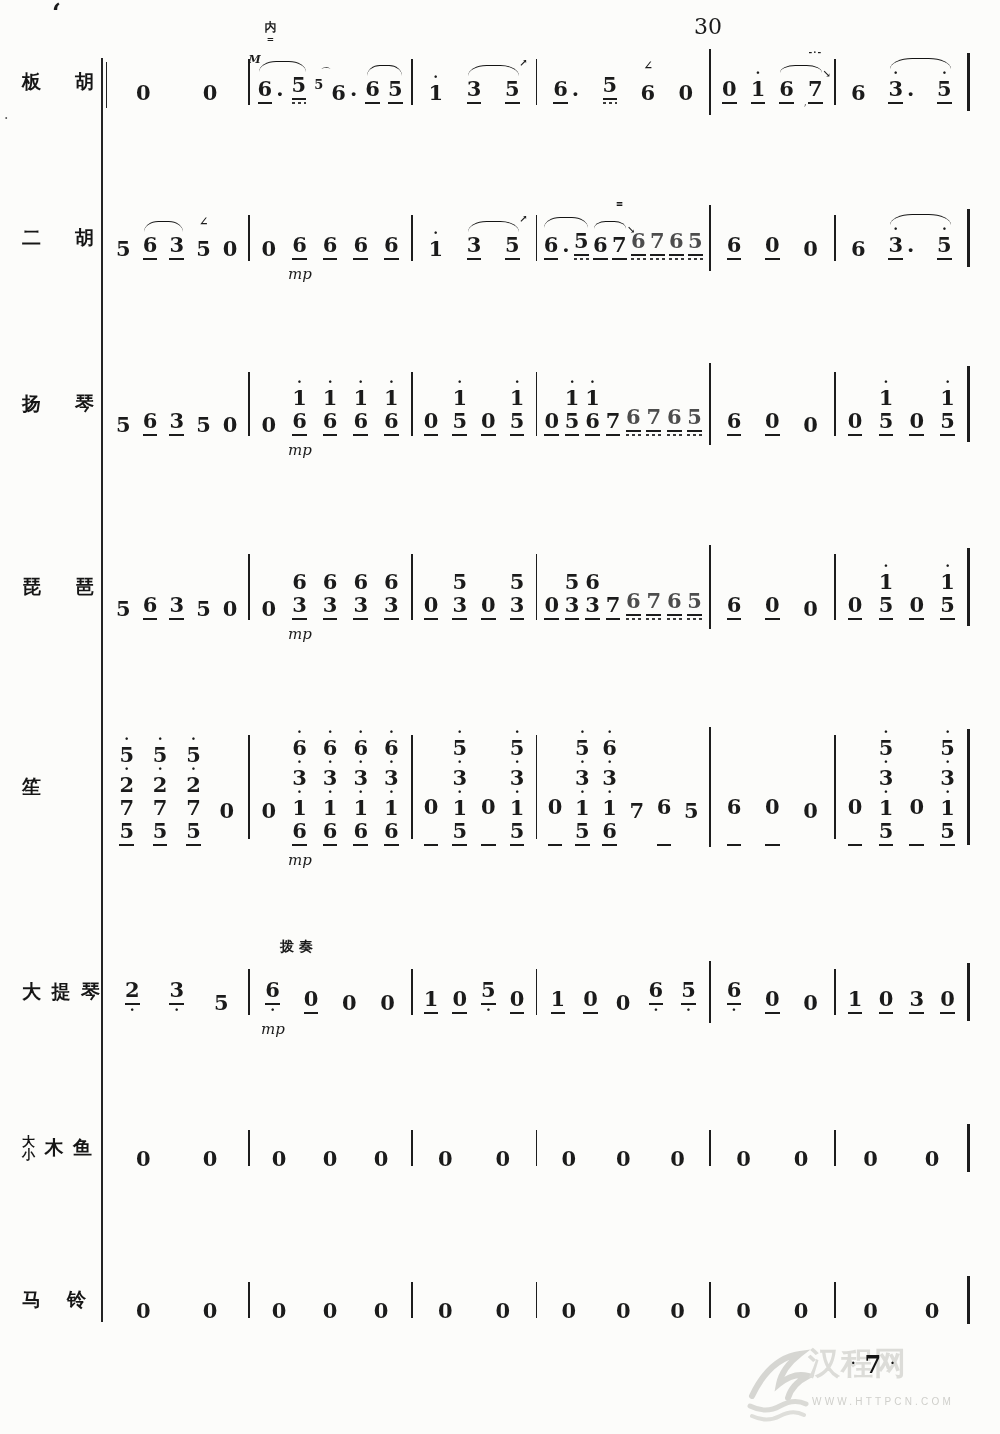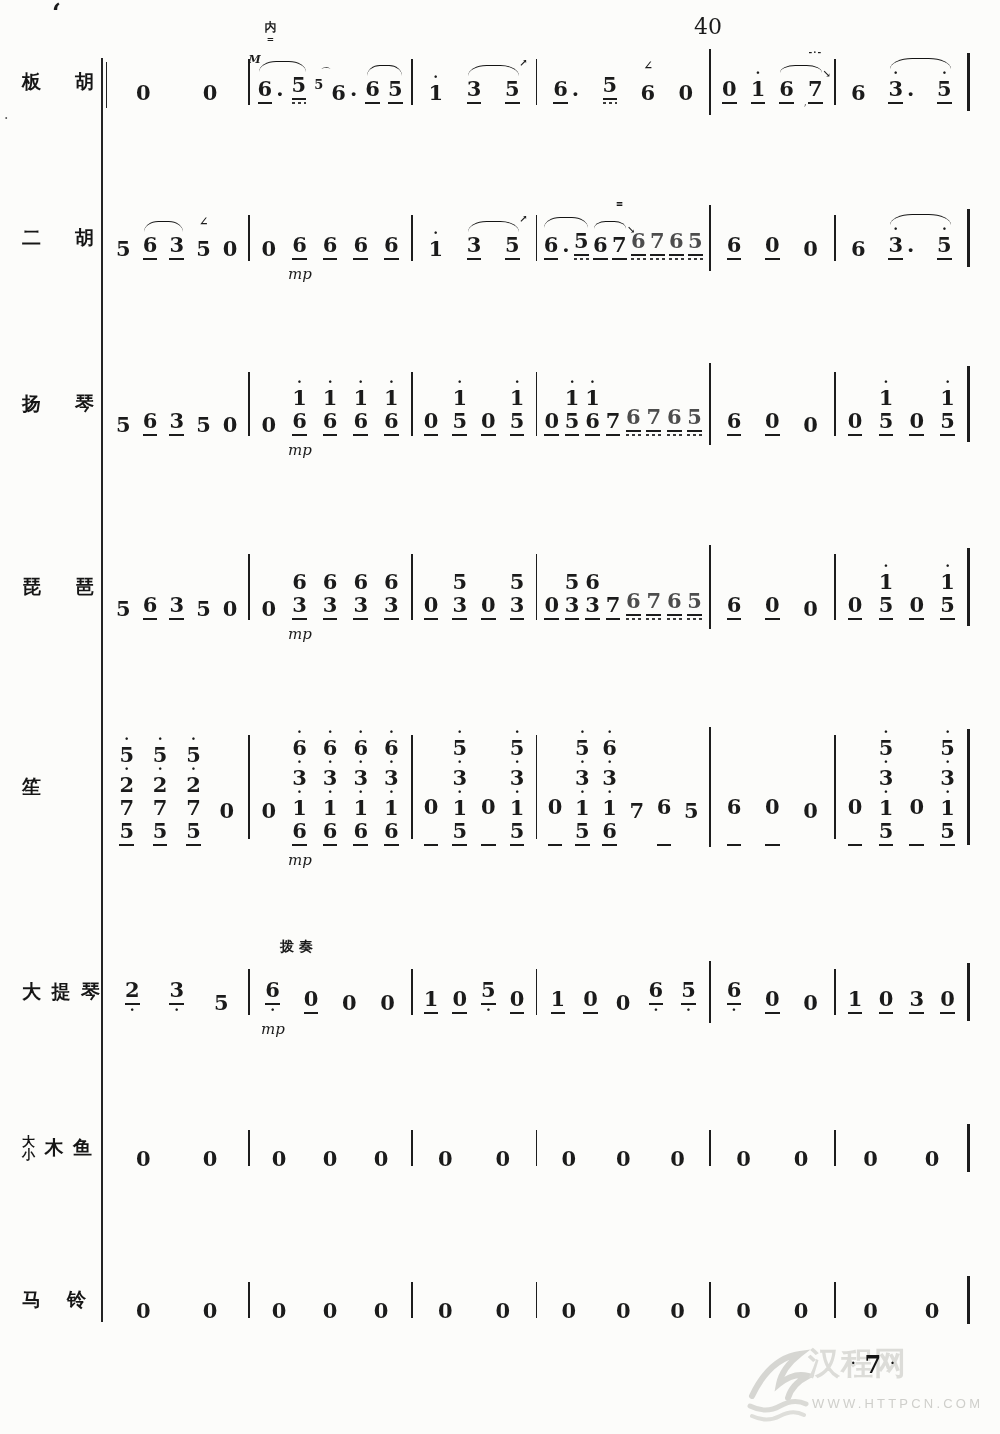--- a/index.html
+++ b/index.html
@@ -36,36 +36,36 @@
   .ann.cjk{font-family:"Liberation Serif",serif;font-size:14px;font-weight:700;letter-spacing:5px;}
   
   .mark40{position:absolute;left:694px;top:14px;font-size:22px;font-weight:400;}
   .stray1{position:absolute;left:52px;top:-2px;font-size:26px;font-weight:700;}
   .stray2{position:absolute;left:4px;top:110px;font-size:14px;color:#555;}
   .stray3{position:absolute;left:803px;top:102px;font-size:11px;color:#777;}
   .wm{position:absolute;right:0;bottom:0;width:260px;height:110px;}
   .wm-brand{position:absolute;left:68px;top:18px;font-family:"Liberation Serif",serif;
             font-size:32px;font-weight:700;color:#dcdcd8;letter-spacing:1px;}
   .wm-url{position:absolute;left:72px;top:72px;font-family:"Liberation Sans",sans-serif;
-          font-size:13px;letter-spacing:3.2px;color:#cfcfcb;}
+          font-size:10px;letter-spacing:3.2px;color:#cfcfcb;}
   .wm-logo{position:absolute;left:2px;top:20px;}
   .pagenum{position:absolute;left:102px;top:26px;font-size:24px;font-weight:700;color:#151515;
            font-family:"DejaVu Serif",serif;z-index:5;}
   .pagenum .pd{font-size:13px;vertical-align:6px;padding:0 9px;}
 </style>
 </head>
 <body>
 
 <div id="page">
 
   <span class="stray1">‘</span>
   <span class="stray2">·</span>
   <span class="stray3">ʼ</span>
 
-  <span class="mark40">40</span>
+  <span class="mark40">30</span>
 
   <div class="sysline" style="left:101px;top:58px;width:2px;height:1264px;"></div>
   <div class="sysline" style="left:106px;top:62px;width:1px;height:46px;"></div>
 
   <div id="score">
       <div class="row" style="top: 60px; height: 44px;">
         <div class="label" style="left: 22px; width: 72px;">
           <span>板</span>
           <span>胡</span>
         </div>

